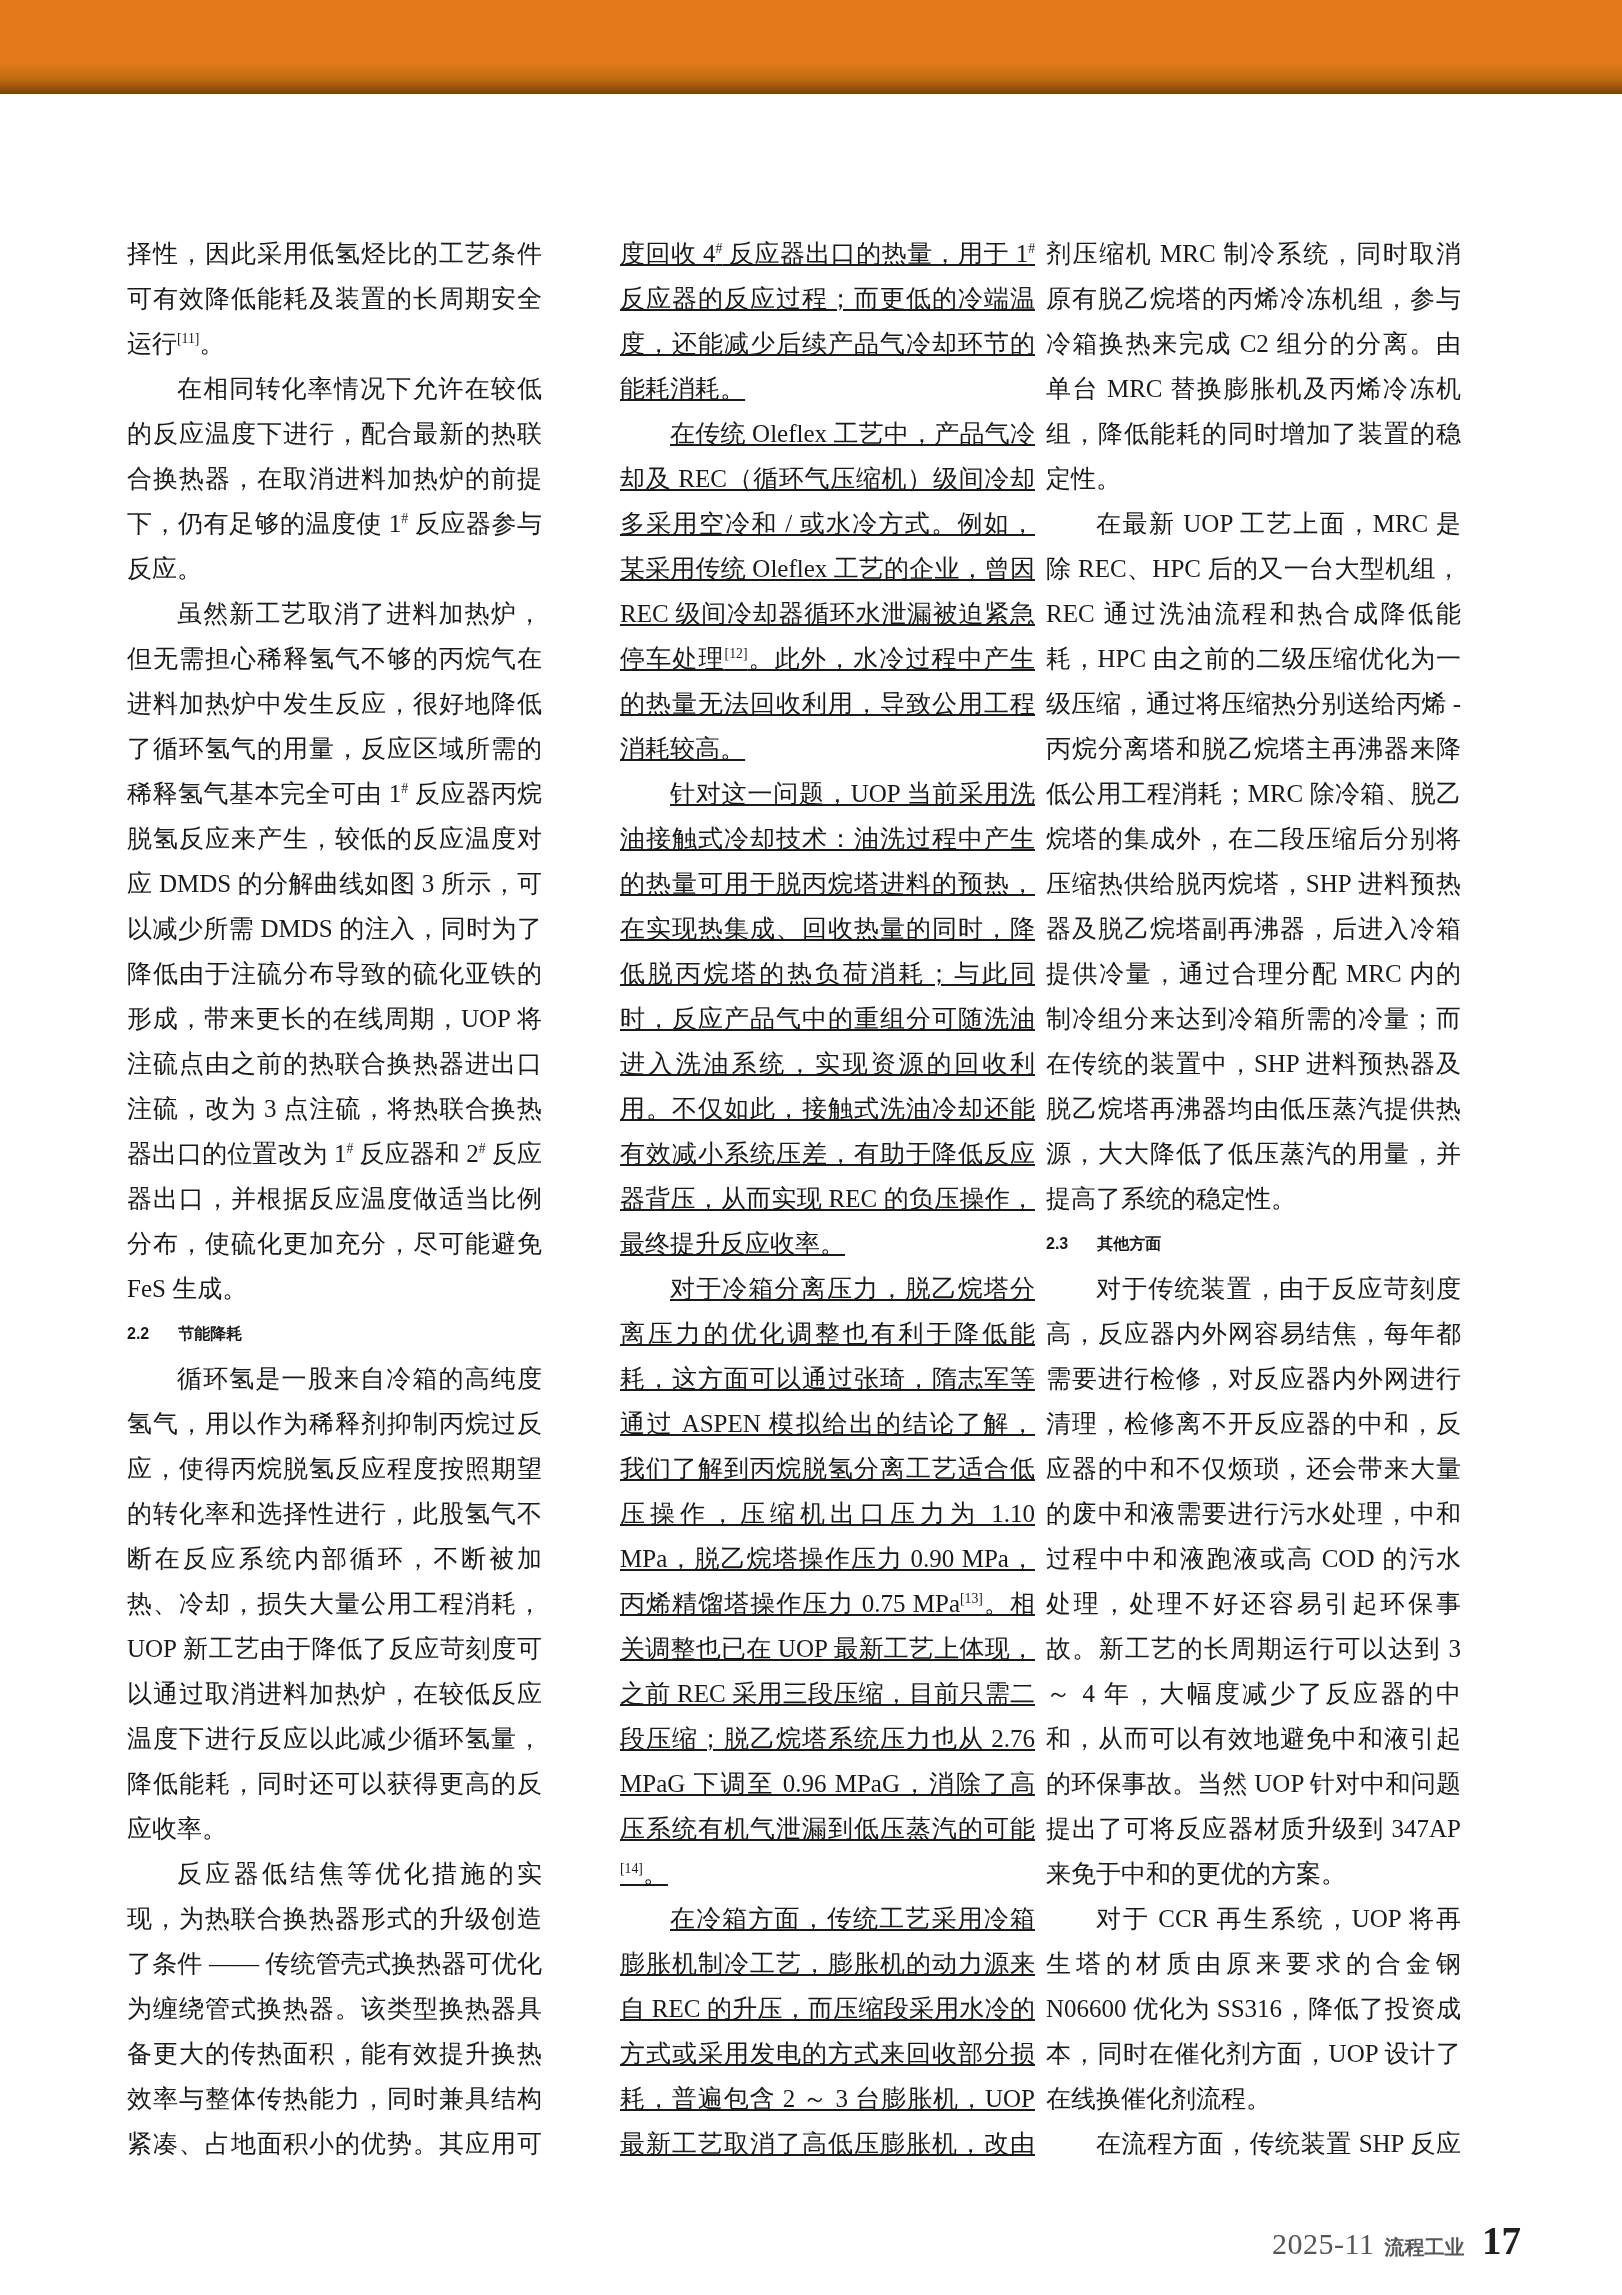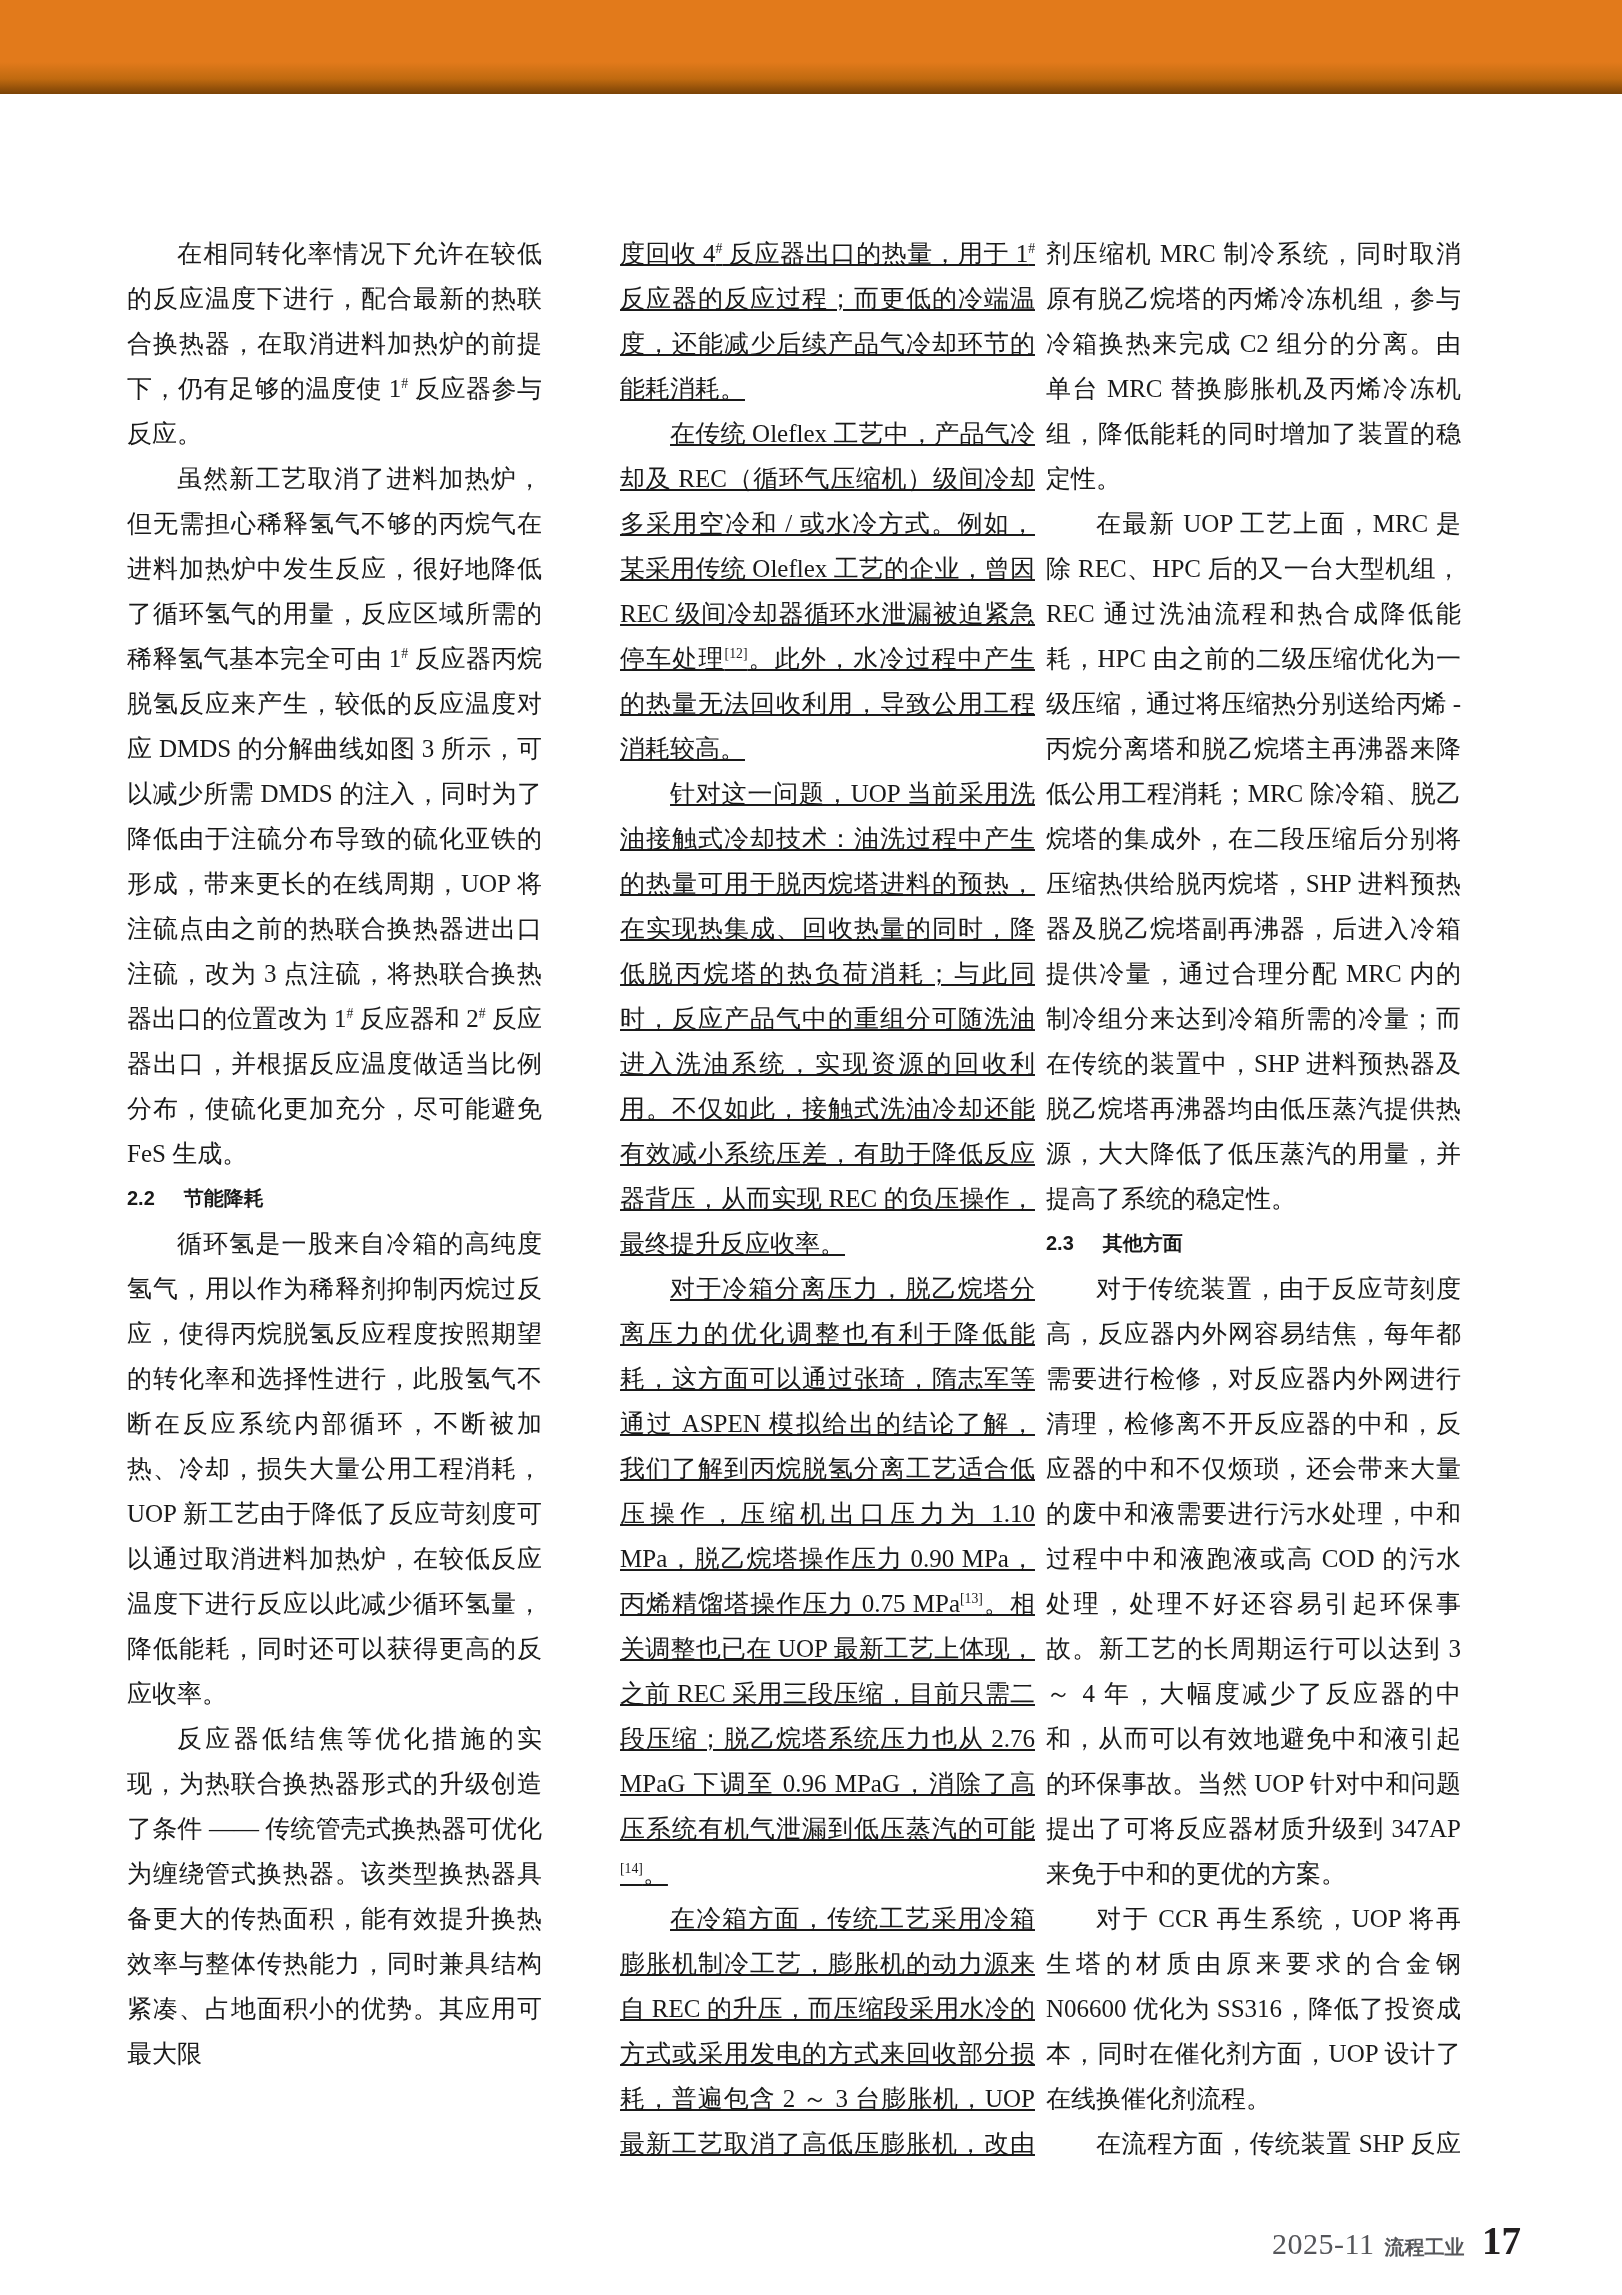--- a/index.html
+++ b/index.html
@@ -49,21 +49,21 @@
   sup {
     font-size: 0.55em;
     line-height: 0;
     vertical-align: super;
   }
   h3.sec-heading {
     margin: 0;
     padding: 0;
     font-family: "Liberation Sans", "DejaVu Sans", sans-serif;
     font-weight: bold;
-    font-size: 20px;
+    font-size: 16px;
     line-height: 45px;
     color: var(--ink);
     text-align: left;
   }
   .sec-num { margin-right: 29px; }
   .page-footer {
     position: absolute;
     top: 2192px;
     right: 102px;
     display: flex;
@@ -88,20 +88,21 @@
     margin-left: 17.4px;
     margin-top: 26px;
   }
 </style>
 </head>
 <body>
 
 <div class="header-band"></div>
 
 <div class="column col-0">
+    <p class="para">择性，因此采用低氢烃比的工艺条件可有效降低能耗及装置的长周期安全运行<sup>[11]</sup>。</p>
     <p class="para indent">在相同转化率情况下允许在较低的反应温度下进行，配合最新的热联合换热器，在取消进料加热炉的前提下，仍有足够的温度使 1<sup>#</sup> 反应器参与反应。</p>
     <p class="para indent">虽然新工艺取消了进料加热炉，但无需担心稀释氢气不够的丙烷气在进料加热炉中发生反应，很好地降低了循环氢气的用量，反应区域所需的稀释氢气基本完全可由 1<sup>#</sup> 反应器丙烷脱氢反应来产生，较低的反应温度对应 DMDS 的分解曲线如图 3 所示，可以减少所需 DMDS 的注入，同时为了降低由于注硫分布导致的硫化亚铁的形成，带来更长的在线周期，UOP 将注硫点由之前的热联合换热器进出口注硫，改为 3 点注硫，将热联合换热器出口的位置改为 1<sup>#</sup> 反应器和 2<sup>#</sup> 反应器出口，并根据反应温度做适当比例分布，使硫化更加充分，尽可能避免 FeS 生成。</p>
     <h3 class="sec-heading"><span class="sec-num">2.2</span><span class="sec-title">节能降耗</span></h3>
     <p class="para indent">循环氢是一股来自冷箱的高纯度氢气，用以作为稀释剂抑制丙烷过反应，使得丙烷脱氢反应程度按照期望的转化率和选择性进行，此股氢气不断在反应系统内部循环，不断被加热、冷却，损失大量公用工程消耗，UOP 新工艺由于降低了反应苛刻度可以通过取消进料加热炉，在较低反应温度下进行反应以此减少循环氢量，降低能耗，同时还可以获得更高的反应收率。</p>
     <p class="para indent">反应器低结焦等优化措施的实现，为热联合换热器形式的升级创造了条件 —— 传统管壳式换热器可优化为缠绕管式换热器。该类型换热器具备更大的传热面积，能有效提升换热效率与整体传热能力，同时兼具结构紧凑、占地面积小的优势。其应用可最大限</p>
   </div>
 <div class="column col-1">
     <p class="para">度回收 4<sup>#</sup> 反应器出口的热量，用于 1<sup>#</sup> 反应器的反应过程；而更低的冷端温度，还能减少后续产品气冷却环节的能耗消耗。</p>
     <p class="para indent">在传统 Oleflex 工艺中，产品气冷却及 REC（循环气压缩机）级间冷却多采用空冷和 / 或水冷方式。例如，某采用传统 Oleflex 工艺的企业，曾因 REC 级间冷却器循环水泄漏被迫紧急停车处理<sup>[12]</sup>。此外，水冷过程中产生的热量无法回收利用，导致公用工程消耗较高。</p>
     <p class="para indent">针对这一问题，UOP 当前采用洗油接触式冷却技术：油洗过程中产生的热量可用于脱丙烷塔进料的预热，在实现热集成、回收热量的同时，降低脱丙烷塔的热负荷消耗；与此同时，反应产品气中的重组分可随洗油进入洗油系统，实现资源的回收利用。不仅如此，接触式洗油冷却还能有效减小系统压差，有助于降低反应器背压，从而实现 REC 的负压操作，最终提升反应收率。</p>

